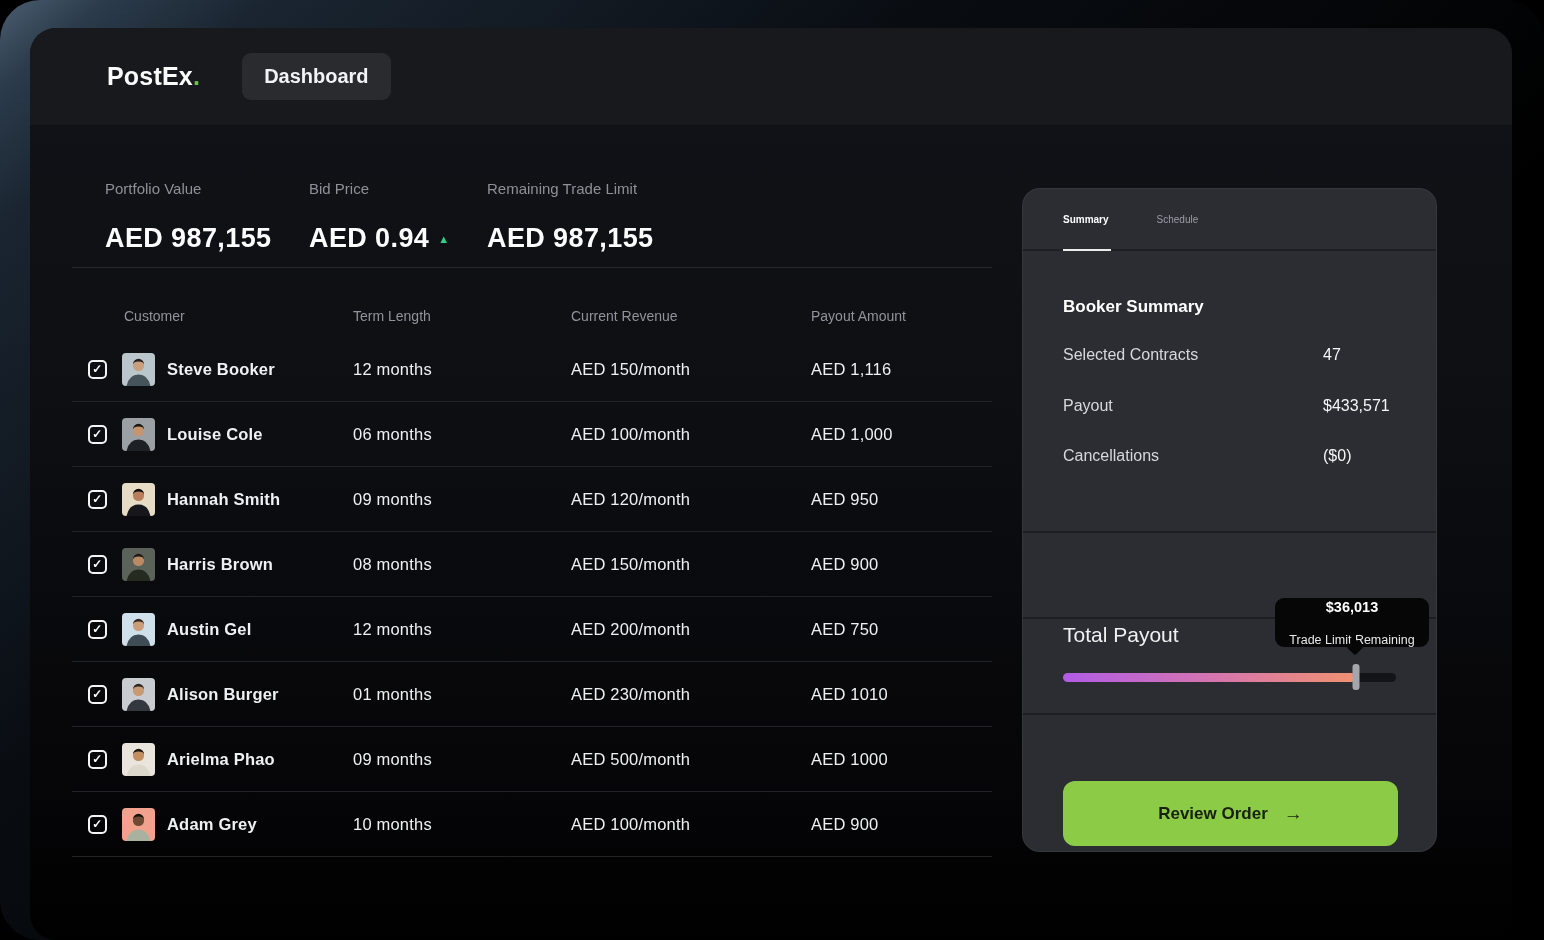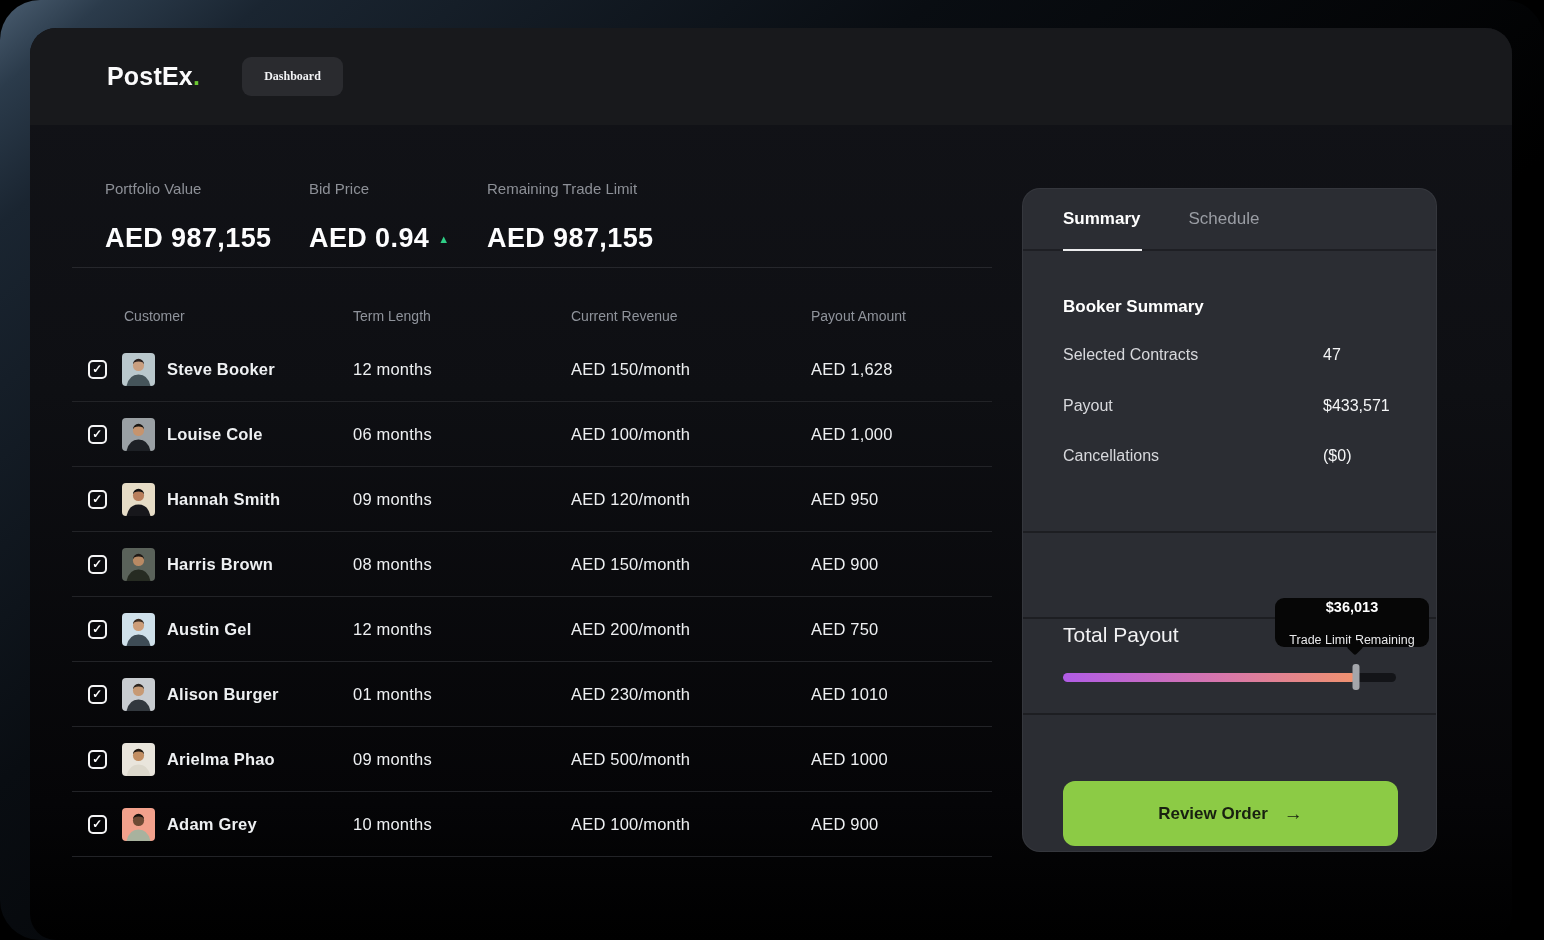--- a/index.html
+++ b/index.html
@@ -11,21 +11,21 @@
   .screen { position:absolute; left:30px; top:28px; width:1482px; height:912px;
             border-radius:26px; overflow:hidden;
             background:linear-gradient(180deg,#121318 0%,#0e0f13 40%,#050507 85%,#000 100%); }
 
   
   .topbar { position:absolute; left:0; top:0; right:0; height:97px; background:#18191c;
             display:flex; align-items:center; padding-left:77px; }
   .logo { font-size:25px; font-weight:bold; color:#fbfbfc; letter-spacing:.2px; }
   .logo .dot { color:#6cc832; }
   .nav-btn { margin-left:42px; background:#2a2b2f; border:none; border-radius:9px;
-             color:#f2f3f5; font-family:Liberation Serif, serif; font-size:12px; font-weight:600;
+             color:#f2f3f5; font-family:Liberation Sans, sans-serif; font-size:20px; font-weight:600;
              padding:12px 22px; cursor:pointer; }
 
   
   .stats { position:absolute; left:75px; top:152px; display:flex; }
   .stat { display:flex; flex-direction:column; }
   .stat:nth-child(1){ width:204px; } .stat:nth-child(2){ width:178px; }
   .stat-label { font-size:15px; color:#8d9097; }
   .stat-value { margin-top:26px; font-size:27px; font-weight:bold; color:#fdfdfe; letter-spacing:.4px;
                 display:flex; align-items:center; }
   .trend-up { color:#2fcf86; font-size:11px; margin-left:9px; }
@@ -46,21 +46,21 @@
               color:#fff; font-size:12px; font-weight:bold; cursor:pointer; flex:0 0 auto; }
   .avatar { margin-left:15px; width:33px; height:33px; border-radius:4px; overflow:hidden; flex:0 0 auto; }
   .avatar svg { display:block; }
   .name { margin-left:12px; font-weight:600; }
 
   
   .panel { position:absolute; left:992px; top:160px; width:415px; height:664px;
            background:#2b2d33; border:1px solid rgba(255,255,255,.05); border-radius:18px; }
   .tabs { position:absolute; left:0; top:0; right:0; height:62px; display:flex;
           align-items:center; padding-left:40px; border-bottom:2px solid #1e1f24; }
-  .tab { font-size:17px; color:#9a9da4; cursor:pointer; height:100%;
+  .tab { font-size:10px; color:#9a9da4; cursor:pointer; height:100%;
          display:flex; align-items:center; position:relative; }
   .tab + .tab { margin-left:48px; }
   .tab.active { color:#fff; font-weight:600; }
   .tab.active::after { content:""; position:absolute; left:0; right:-2px; bottom:-2px;
                        height:2px; background:#ececee; }
 
   .p-title { position:absolute; left:40px; top:108px; font-size:17px; font-weight:bold; color:#fff; }
   .p-row { position:absolute; left:40px; right:40px; height:22px; display:grid;
            grid-template-columns:260px 1fr; }
   .p-row .p-label { color:#d7d8dc; font-size:16px; }
@@ -144,21 +144,21 @@
   <rect width="33" height="33" fill="#b9c7cc"></rect>
   <circle cx="16.5" cy="12.5" r="5.6" fill="#c99f80"></circle>
   <path d="M10.9 11.4 a5.6 5.6 0 0 1 11.2 0 l-1.2 -1.8 q-4.4 -2.4 -8.8 0 Z" fill="#2b2220"></path>
   <path d="M4.5 33 q2.5 -11.5 12 -11.5 q9.5 0 12 11.5 Z" fill="#45545a"></path>
 </svg>
             </span>
        <span class="name">Steve Booker</span>
      </div>
      <div class="cell">12 months</div>
      <div class="cell">AED 150/month</div>
-     <div class="cell">AED 1,628</div>
+     <div class="cell">AED 1,116</div>
         </div>
         <div class="trow">
           <div class="cell c-customer">
        <span class="checkbox">✓</span>
        <span class="avatar">
               <svg width="33" height="33" viewBox="0 0 33 33" xmlns="http://www.w3.org/2000/svg">
   <rect width="33" height="33" fill="#9aa0a4"></rect>
   <circle cx="16.5" cy="12.5" r="5.6" fill="#c6946e"></circle>
   <path d="M10.9 11.4 a5.6 5.6 0 0 1 11.2 0 l-1.2 -1.8 q-4.4 -2.4 -8.8 0 Z" fill="#1b1713"></path>
   <path d="M4.5 33 q2.5 -11.5 12 -11.5 q9.5 0 12 11.5 Z" fill="#1d2025"></path>

